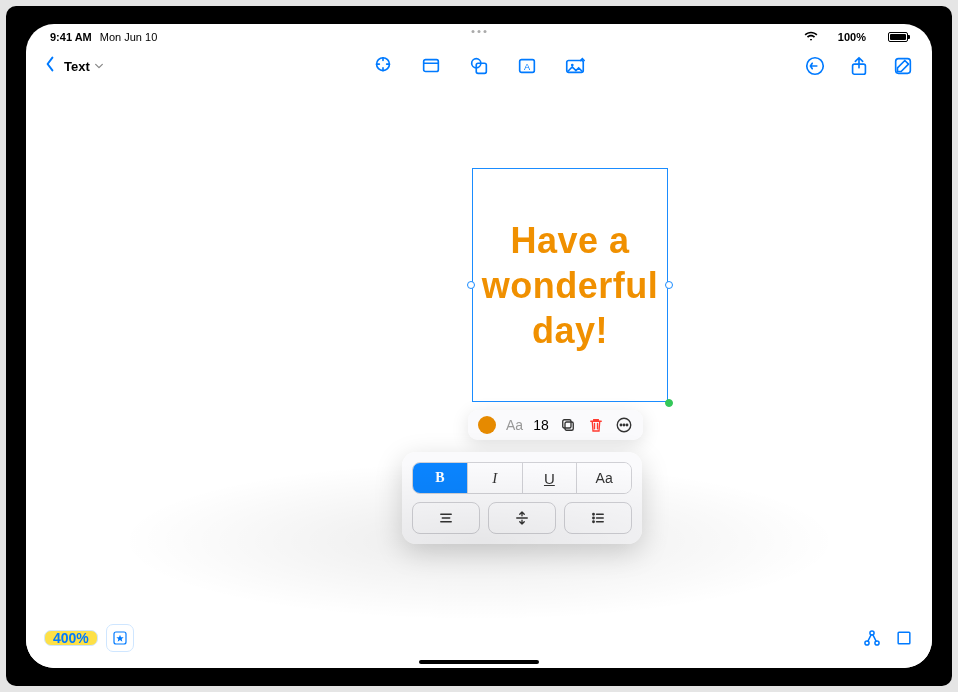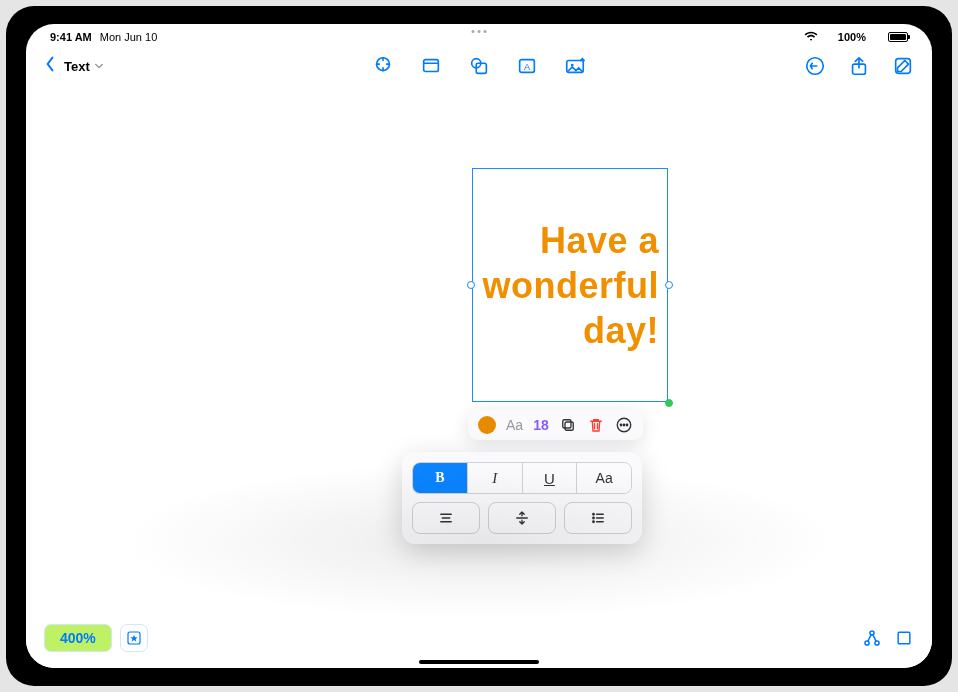--- a/index.html
+++ b/index.html
@@ -10,21 +10,21 @@
     display: flex;
     align-items: center;
     justify-content: center;
   }
 
   
   .device {
     width: 946px;
     height: 680px;
     background: #000;
-    border-radius: 28px;
+    border-radius: 10px;
     padding: 18px 20px 18px 20px;
     position: relative;
   }
   .screen {
     width: 100%;
     height: 100%;
     background: #fff;
     border-radius: 28px;
     overflow: hidden;
     position: relative;
@@ -98,21 +98,21 @@
   
   .text-box-wrap {
     position:absolute;
     left: 446px; top: 82px;
     width: 196px; height: 234px;
   }
   .text-box {
     width:100%; height:100%;
     border:1.5px solid #1a8cff;
     display:flex; align-items:center; justify-content:center;
-    text-align:right;
+    text-align:center;
     padding:10px 8px;
   }
   .text-box-content {
     font-family: "Helvetica Neue", Arial, sans-serif;
     font-weight:700;
     font-stretch: condensed;
     font-size:36px;
     line-height:1.25;
     color:#f09000;
     letter-spacing:0.5px;
@@ -135,21 +135,21 @@
     display:flex; gap:10px; align-items:center;
     background: rgba(250,250,252,0.95);
     padding:6px 10px;
     border-radius:10px;
     box-shadow: 0 4px 18px rgba(0,0,0,0.12);
   }
   .color-swatch {
     width:18px; height:18px; border-radius:50%; background:#e68a00;
   }
   .tt-item { font-size:14px; color:#555; display:flex; align-items:center; }
-  .tt-item.strong { font-weight:700; color:#8b5cf6; }
+  .tt-item.strong { font-weight:400; color:#000000; }
   .tt-item.red { color:#ff3b30; }
   .tt-item svg { width:18px; height:18px; display:block; }
 
   
   .format-panel {
     position:absolute;
     left: 376px; top: 366px;
     width: 240px;
     background: rgba(250,250,252,0.97);
     border-radius:14px;
@@ -173,23 +173,23 @@
     border-radius:8px; display:flex; align-items:center; justify-content:center;
   }
   .btn3 svg { width:18px; height:18px; color:#333; }
 
   
   .bottom-left {
     position:absolute; left:18px; bottom:16px;
     display:flex; gap:8px; align-items:center;
   }
   .zoom-chip {
-    height:28px; padding:0 15px; border:1.5px solid #cfe6ff;
+    height:16px; padding:0 8px; border:1.5px solid #cfe6ff;
     border-radius:7px; color:#007aff; font-weight:600; font-size:14px;
-    display:flex; align-items:center; background:#bef264;
+    display:flex; align-items:center; background:#fde047;
   }
   .star-chip {
     width:28px; height:28px; border:1.5px solid #cfe6ff; border-radius:7px;
     display:flex; align-items:center; justify-content:center; color:#007aff;
     background:#fff;
   }
   .star-chip svg { width:16px; height:16px; }
   .bottom-right {
     position:absolute; right:18px; bottom:16px;
     display:flex; gap:12px; align-items:center; color:#007aff;

